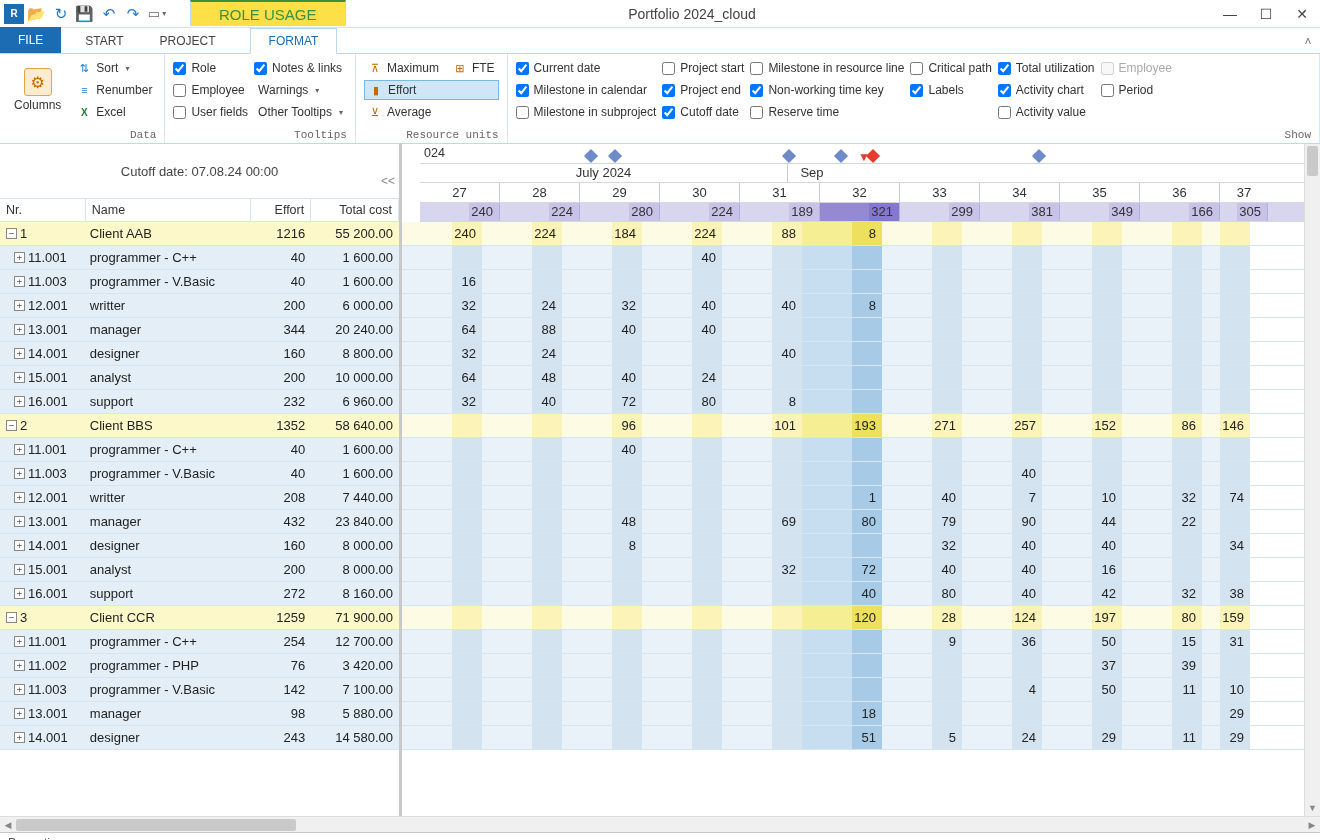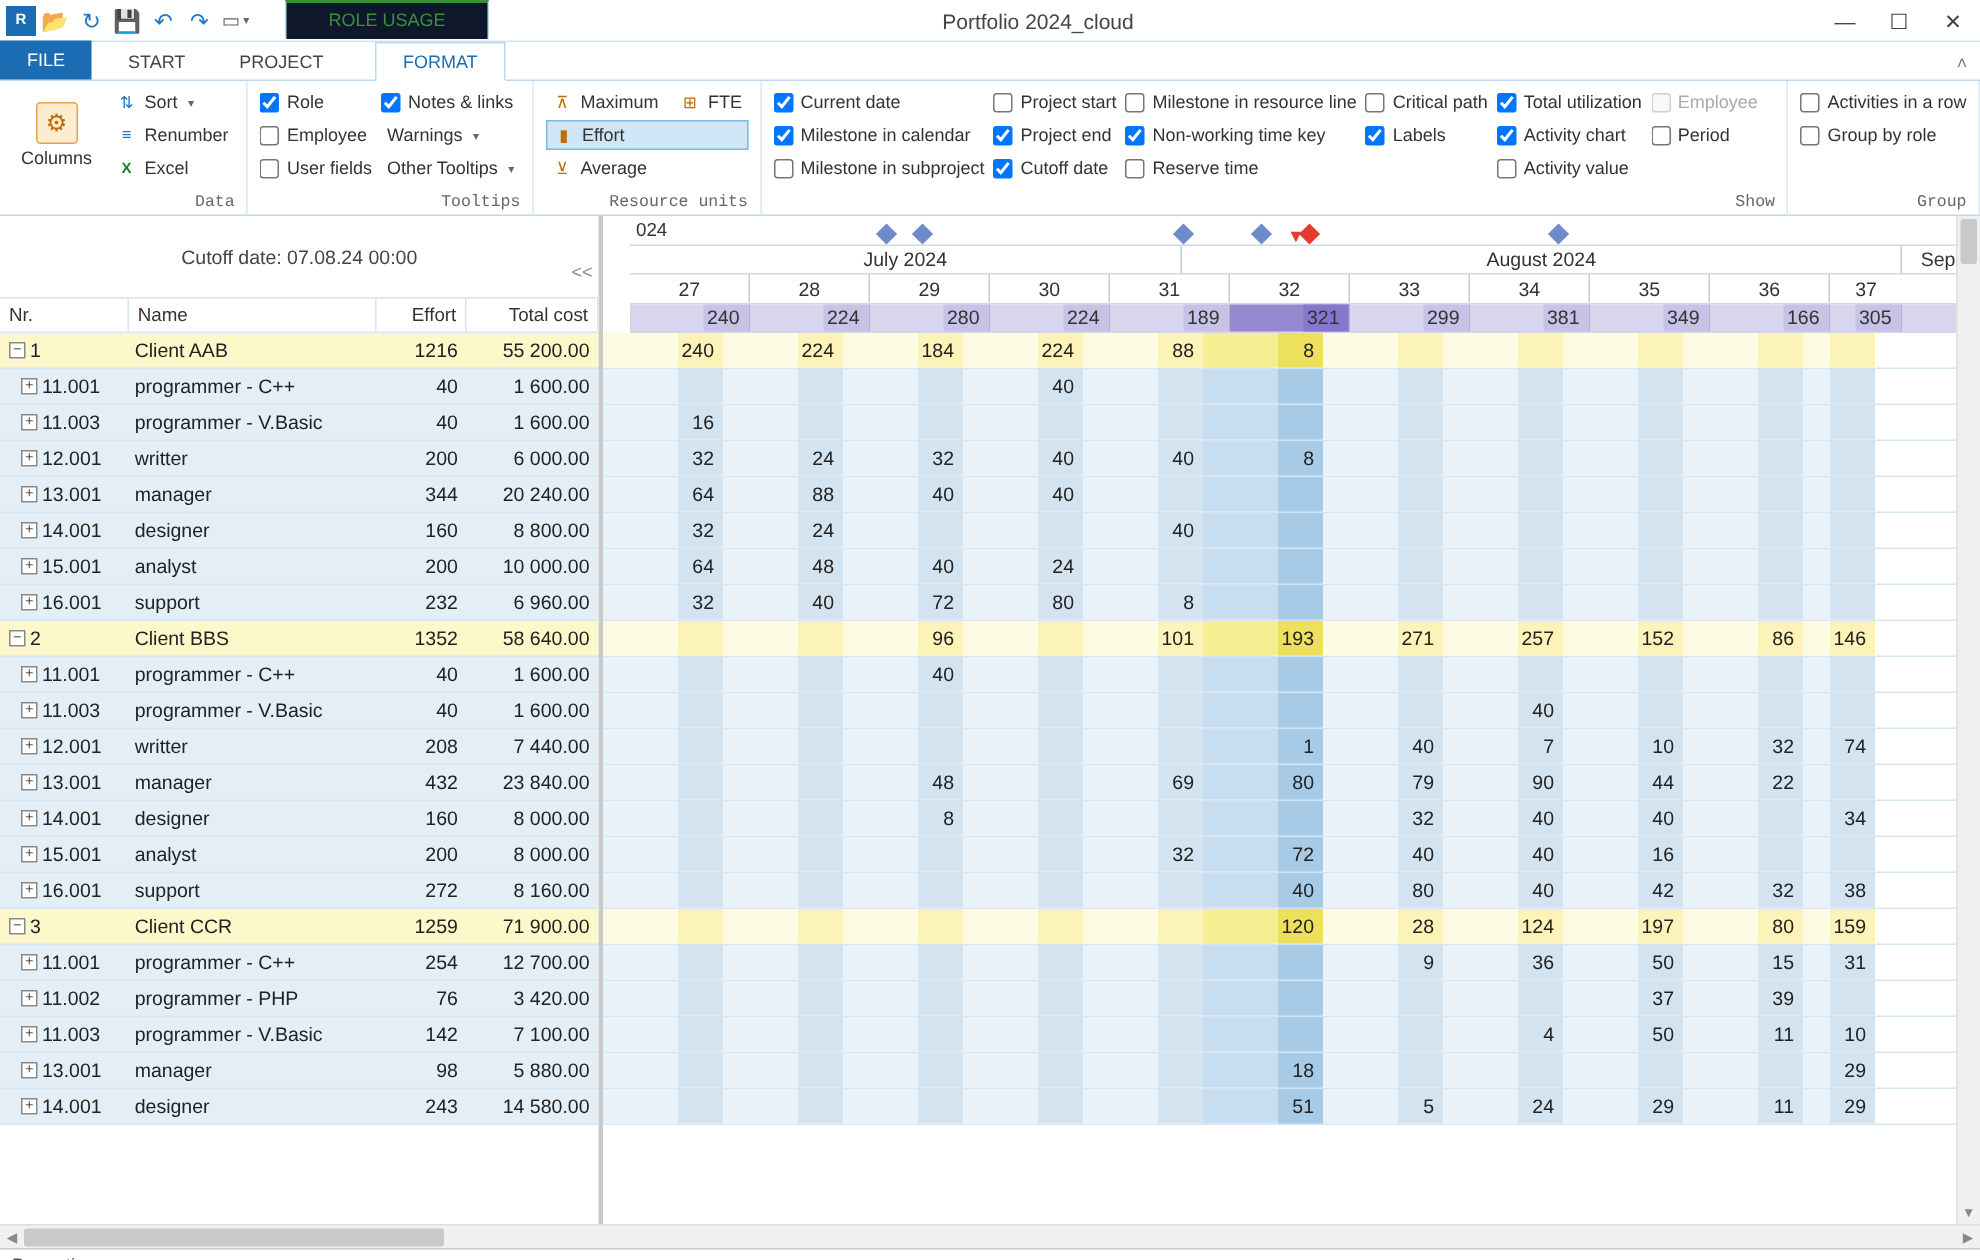--- a/index.html
+++ b/index.html
@@ -6,21 +6,21 @@
 html, body { width: 1320px; height: 840px; overflow: hidden; background: #fff; font-size: 13px; color: #333; }
 
 
 .titlebar { height: 28px; background: #fff; border-bottom: 1px solid #d0e4f4; display: flex; align-items: center; }
 .titlebar .qat { display: flex; align-items: center; gap: 2px; padding: 0 4px; }
 .titlebar .qat-icon { width: 22px; height: 22px; display: flex; align-items: center; justify-content: center; color: #2279c7; font-size: 15px; cursor: pointer; }
 .titlebar .title-text { flex: 1; text-align: center; font-size: 14px; color: #444; }
 .titlebar .winbtns { display: flex; }
 .titlebar .winbtn { width: 36px; height: 28px; display: flex; align-items: center; justify-content: center; color: #444; cursor: pointer; font-size: 14px; }
 
-.role-usage-tab { position:absolute; left: 190px; top: 0; height: 26px; padding: 4px 28px 0 28px; color: #3c8f3e; font-size: 12px; border: 1px solid #bcd8ec; border-top: 2px solid #3c8f3e; border-bottom: none; background: #0f172a; }
+.role-usage-tab { position:absolute; left: 190px; top: 0; height: 26px; padding: 4px 28px 0 28px; color: #3c8f3e; font-size: 15px; border: 1px solid #bcd8ec; border-top: 2px solid #3c8f3e; border-bottom: none; background: #fde047; }
 
 
 .ribbon-tabs { height: 26px; display: flex; align-items: flex-end; border-bottom: 1px solid #bcd8ec; font-size: 12px; }
 .ribbon-tab { padding: 5px 18px; cursor: pointer; color: #444; }
 .ribbon-tab.file { background: #1b6cb3; color: #fff; padding: 6px 18px; margin-right: 6px; }
 .ribbon-tab.active { border: 1px solid #bcd8ec; border-bottom: 1px solid #fff; background:#fff; margin-bottom:-1px; color:#1b6cb3; }
 .ribbon-tabs .spacer { flex:1; }
 .ribbon-tabs .collapse { width: 24px; text-align: center; color: #777; cursor:pointer; padding-bottom: 4px;}
 
 
@@ -299,35 +299,20 @@
           </label>
         <label>
             <input type="checkbox" style="">
             <span>Period</span>
           </label>
       </div>
     </div>
     <div class="rglabel">Show</div>
   </div>
 
-  <div class="rgroup">
-    <div class="rgcontent">
-      <div class="rcol">
-        <label>
-            <input type="checkbox" style="">
-            <span>Activities in a row</span>
-          </label>
-        <label>
-            <input type="checkbox" style="">
-            <span>Group by role</span>
-          </label>
-      </div>
-    </div>
-    <div class="rglabel">Group</div>
-  </div>
 </div>
 
 <div class="main">
 
   <div class="left-pane">
     <div class="cutoff-bar">
       <span>Cutoff date: 07.08.24 00:00</span>
       <span class="collapse-left">&lt;&lt;</span>
     </div>
     <div class="left-header">
@@ -545,21 +530,20 @@
         <span class="diamond" style="left:166px;"></span>
         <span class="diamond" style="left:190px;"></span>
         <span class="diamond" style="left:364px;"></span>
         <span class="diamond" style="left:416px;"></span>
         <span style="position:absolute;left:438px;top:6px;color:#e53b2e;font-size:12px;">▼</span>
         <span class="diamond red" style="left:448px;"></span>
         <span class="diamond" style="left:614px;"></span>
       </div>
       <div class="th-row2">
         <div class="th-month" style="width:368px;">July 2024</div>
-        <div class="th-month" style="width:480px;">August 2024</div>
         <div class="th-month" style="width:48px;border-right:none;">Sep</div>
       </div>
       <div class="th-row3" id="weeks-row">
           <div class="th-week">27</div>
           <div class="th-week">28</div>
           <div class="th-week">29</div>
           <div class="th-week">30</div>
           <div class="th-week">31</div>
           <div class="th-week">32</div>
           <div class="th-week">33</div>

